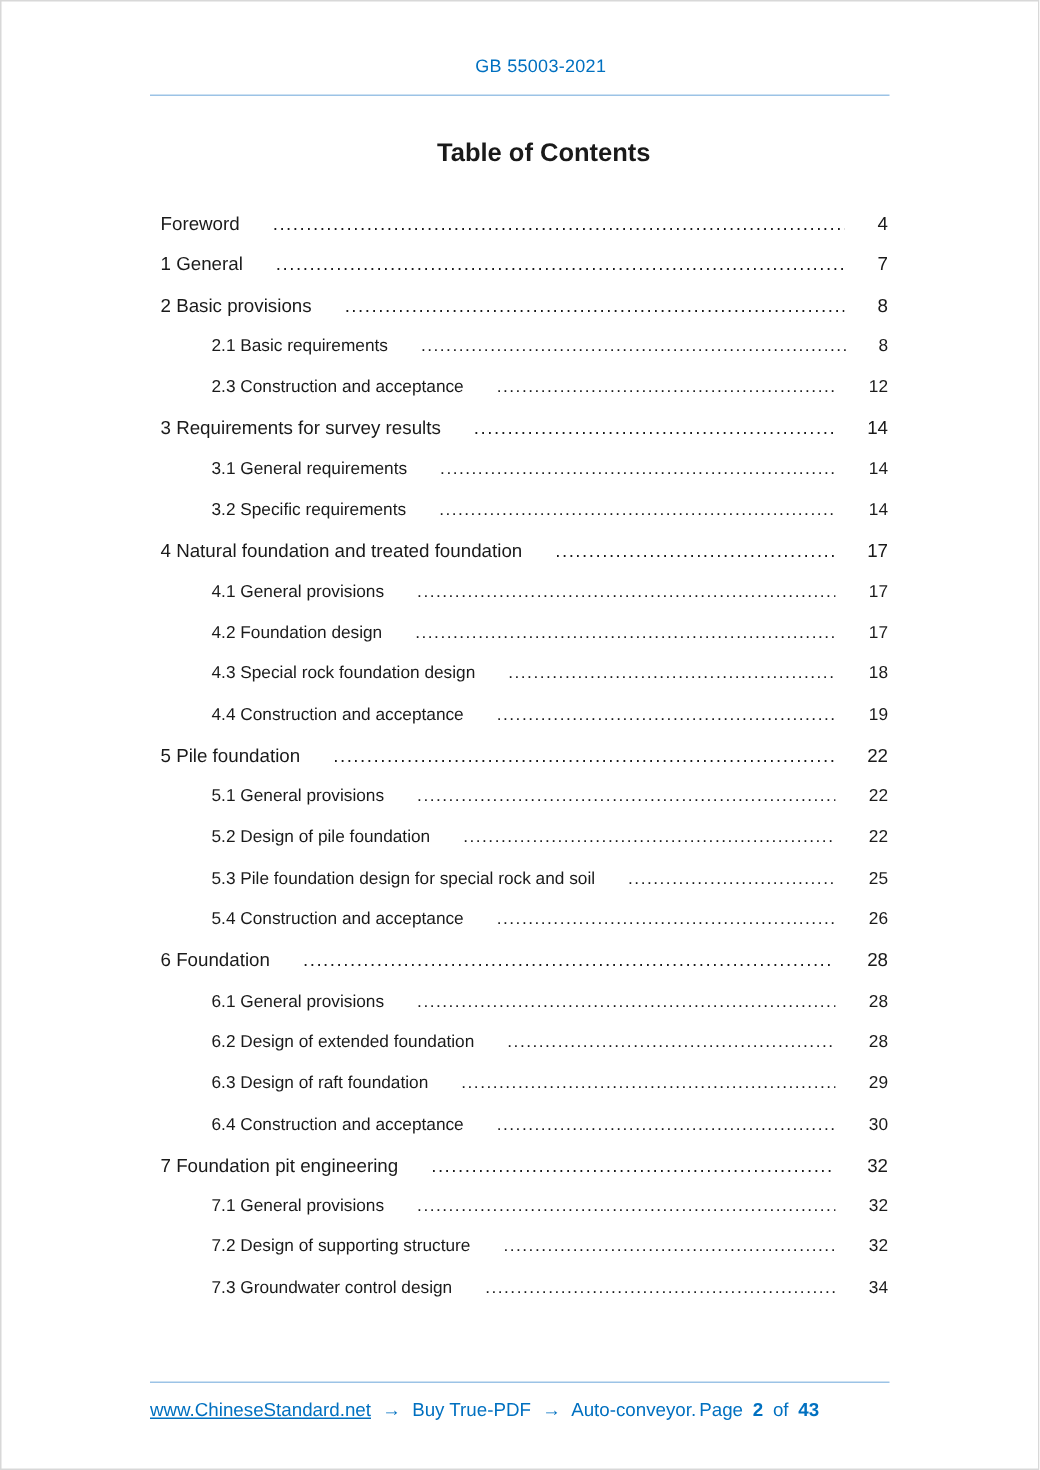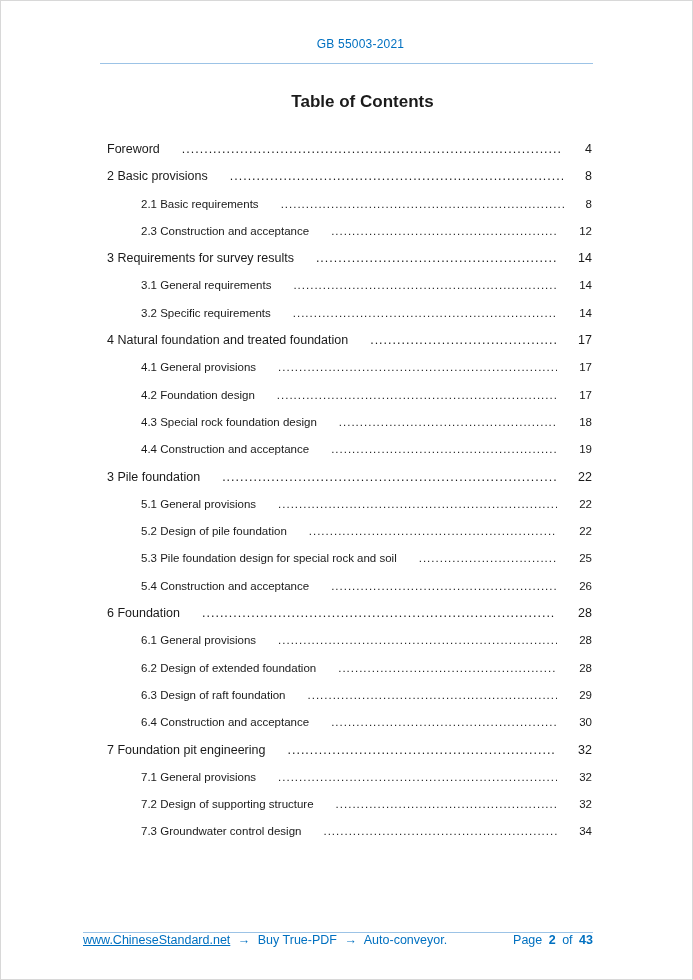--- a/index.html
+++ b/index.html
@@ -62,61 +62,67 @@
     color: #1a1a1a;
   }
   .toc-dots::after {
     content: "..........................................................................................................................................................................................................";
     letter-spacing: 1px;
   }
   .toc-page { white-space: nowrap; }
   
   .footer {
     position: absolute;
-    left: 82px;
+    left: 99px;
     right: 99px;
     bottom: 32px;
     border-top: 1px solid #9CC3E6;
+    padding-top: 11px;
     display: flex;
-    justify-content: space-between;
+    justify-content: flex-start;
     align-items: baseline;
     color: #0070C0;
     font-size: 12.5px;
   }
   .footer-left { white-space: nowrap; }
   .footer-link {
     color: #0070C0;
     text-decoration: underline;
     cursor: pointer;
   }
   .footer-arrow { margin: 0 4px; }
   .footer-right { white-space: nowrap; }
   .footer-right .bold { font-weight: bold; }
   .footer-right span { margin-left: 3px; }
-  .footer-right span:first-child { margin-left: 16px; }
+  .footer-right span:first-child { margin-left: 2px; }
 </style>
 </head>
 <body>
 
 <div class="page">
 
   <div class="header">
     <div class="standard-number">GB 55003-2021</div>
     <div class="header-rule"></div>
   </div>
 
   <div class="doc-title">Table of Contents</div>
 
   <div class="toc">
     <div class="toc-entry level-0">
       <span class="toc-label">Foreword</span>
       <span class="toc-dots"></span>
       <span class="toc-page">4</span>
     </div>
 
+    <div class="toc-entry level-0">
+      <span class="toc-label">1 General</span>
+      <span class="toc-dots"></span>
+      <span class="toc-page">7</span>
+    </div>
 
     <div class="toc-entry level-0">
       <span class="toc-label">2 Basic provisions</span>
       <span class="toc-dots"></span>
       <span class="toc-page">8</span>
     </div>
 
     <div class="toc-entry level-1">
       <span class="toc-label">2.1 Basic requirements</span>
       <span class="toc-dots"></span>
@@ -172,21 +178,21 @@
       <span class="toc-page">18</span>
     </div>
 
     <div class="toc-entry level-1">
       <span class="toc-label">4.4 Construction and acceptance</span>
       <span class="toc-dots"></span>
       <span class="toc-page">19</span>
     </div>
 
     <div class="toc-entry level-0">
-      <span class="toc-label">3 Pile foundation</span>
+      <span class="toc-label">5 Pile foundation</span>
       <span class="toc-dots"></span>
       <span class="toc-page">22</span>
     </div>
 
     <div class="toc-entry level-1">
       <span class="toc-label">5.1 General provisions</span>
       <span class="toc-dots"></span>
       <span class="toc-page">22</span>
     </div>
 

